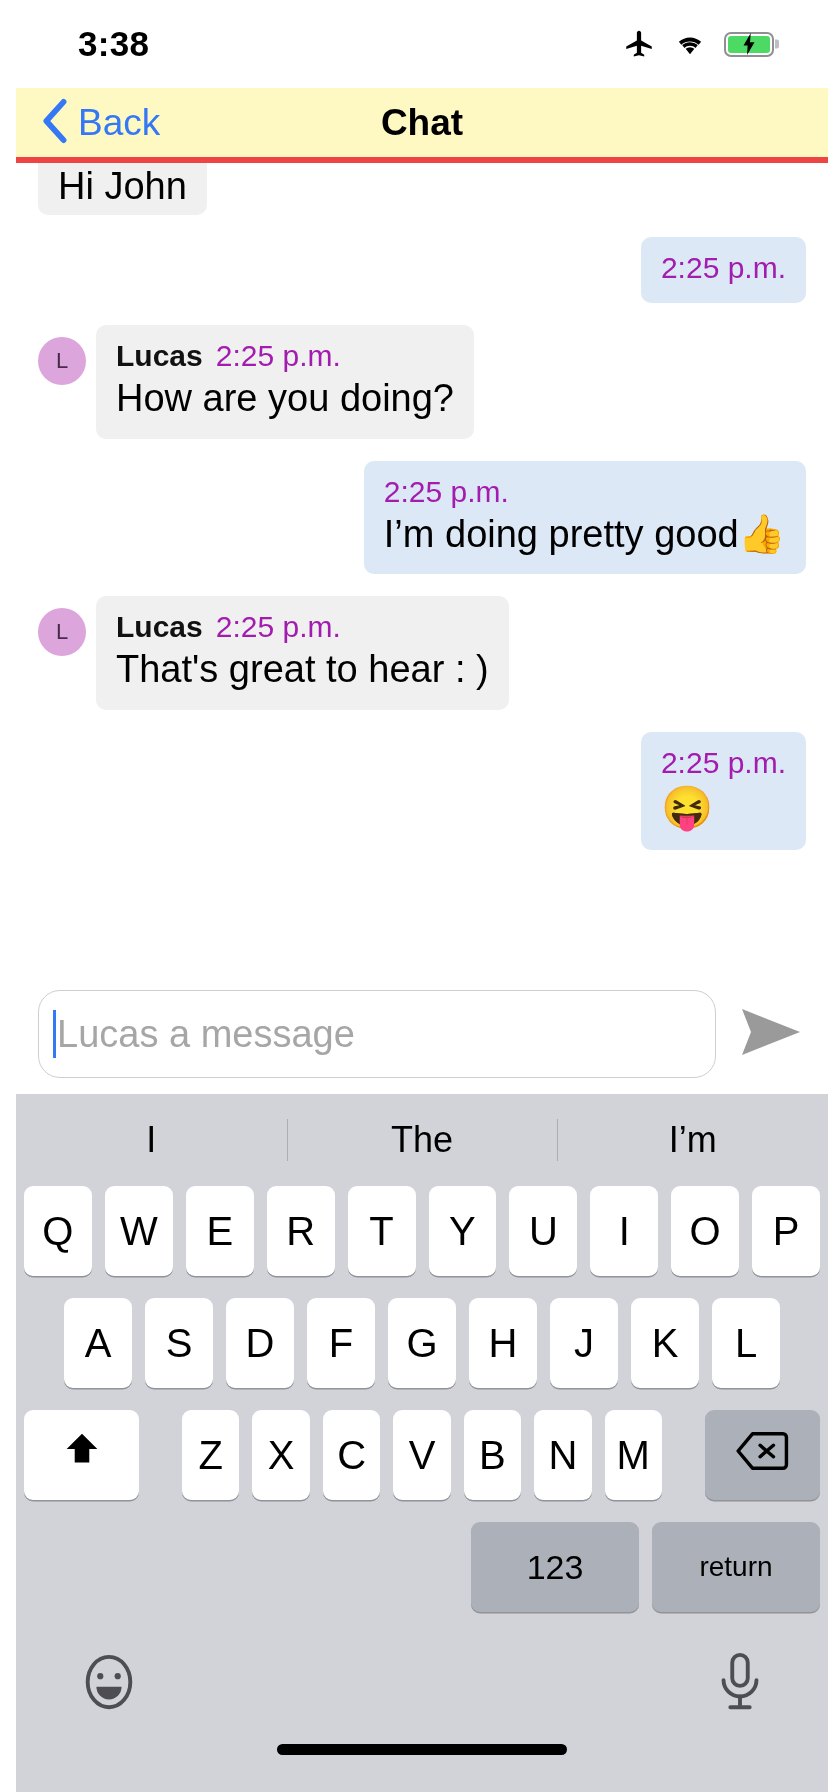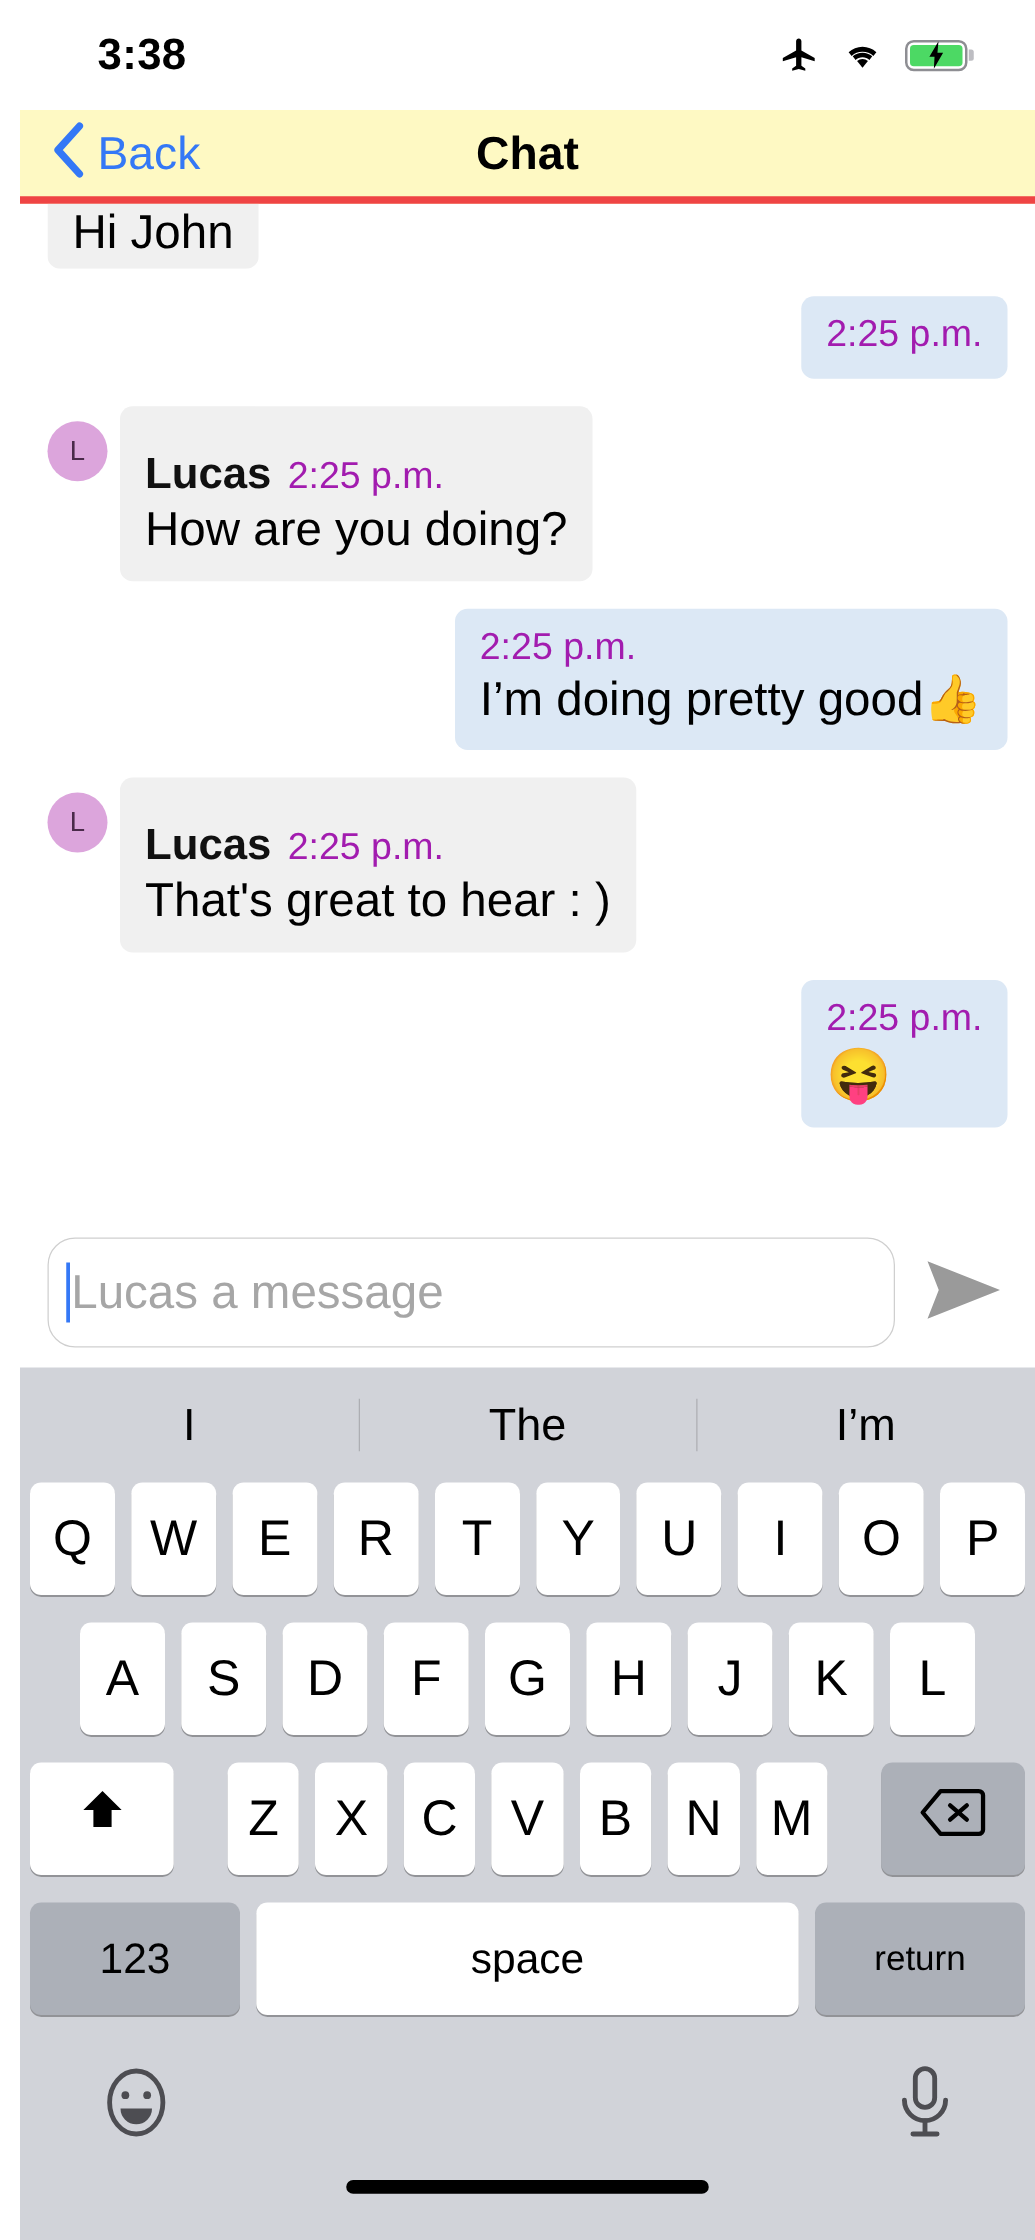--- a/index.html
+++ b/index.html
@@ -140,24 +140,23 @@
   }
   .bubble.in { background: #f0f0f0; }
   .bubble.out { background: #dce8f5; }
   .bubble-meta {
     display: flex;
     align-items: baseline;
     gap: 13px;
     margin-bottom: 2px;
   }
   .bubble-sender {
-    font-size: 35px;
+    font-size: 30px;
     font-weight: bold;
     color: #111;
-    margin-top: 20px;
   }
   .bubble-time {
     font-size: 30px;
     color: #a21caf;
   }
   .bubble-text {
     font-size: 38px;
     color: #000;
     line-height: 1.25;
     white-space: pre-wrap;
@@ -466,21 +465,20 @@
           <svg width="54" height="42" viewBox="0 0 28 22">
             <path d="M9 2h16a1.8 1.8 0 0 1 1.8 1.8v14.4A1.8 1.8 0 0 1 25 20H9L1.5 11 9 2z" fill="none" stroke="#000" stroke-width="1.8" stroke-linejoin="round"></path>
             <path d="M13 8l7 6M20 8l-7 6" stroke="#000" stroke-width="1.8" stroke-linecap="round"></path>
           </svg>
         </span>
       </div>
     </div>
 
     <div class="krow r4">
       <div class="key dark num">123</div>
-      <div class="key space">space</div>
       <div class="key dark return">return</div>
     </div>
 
     <div class="kbd-bottom">
       <div class="icon-btn">
         <span>
           <svg width="62" height="62" viewBox="0 0 32 32">
             <ellipse cx="16" cy="16" rx="11" ry="13" fill="none" stroke="#4d4d52" stroke-width="2"></ellipse>
             <circle cx="11.5" cy="13" r="1.6" fill="#4d4d52"></circle>
             <circle cx="20.5" cy="13" r="1.6" fill="#4d4d52"></circle>

